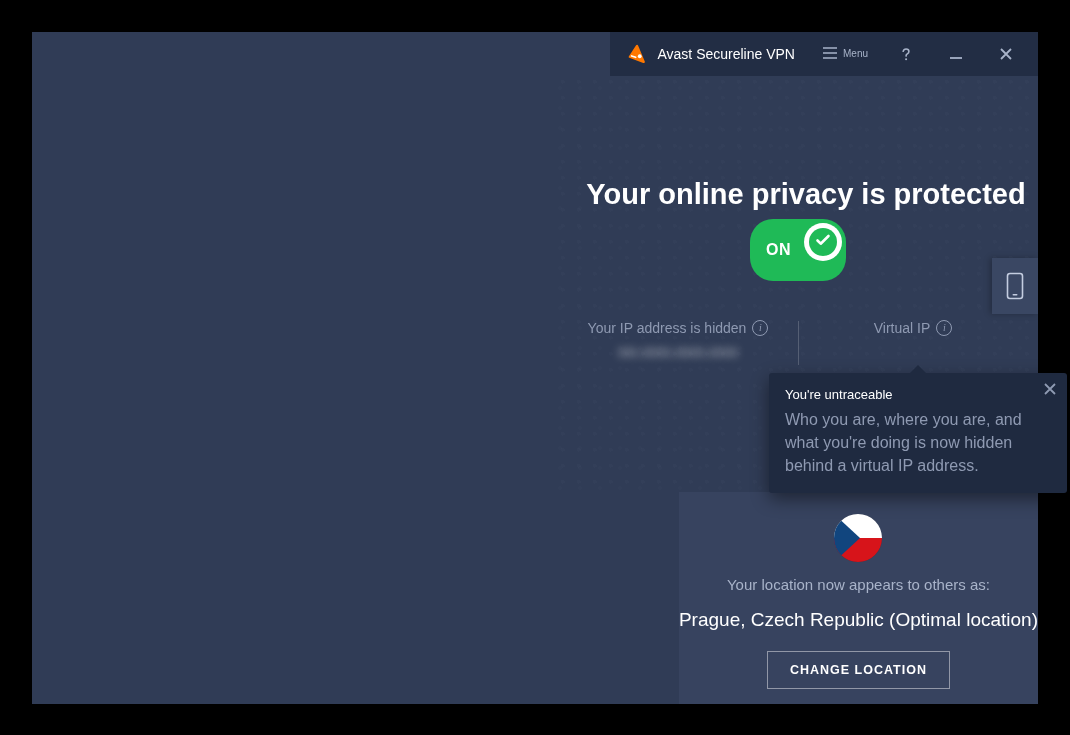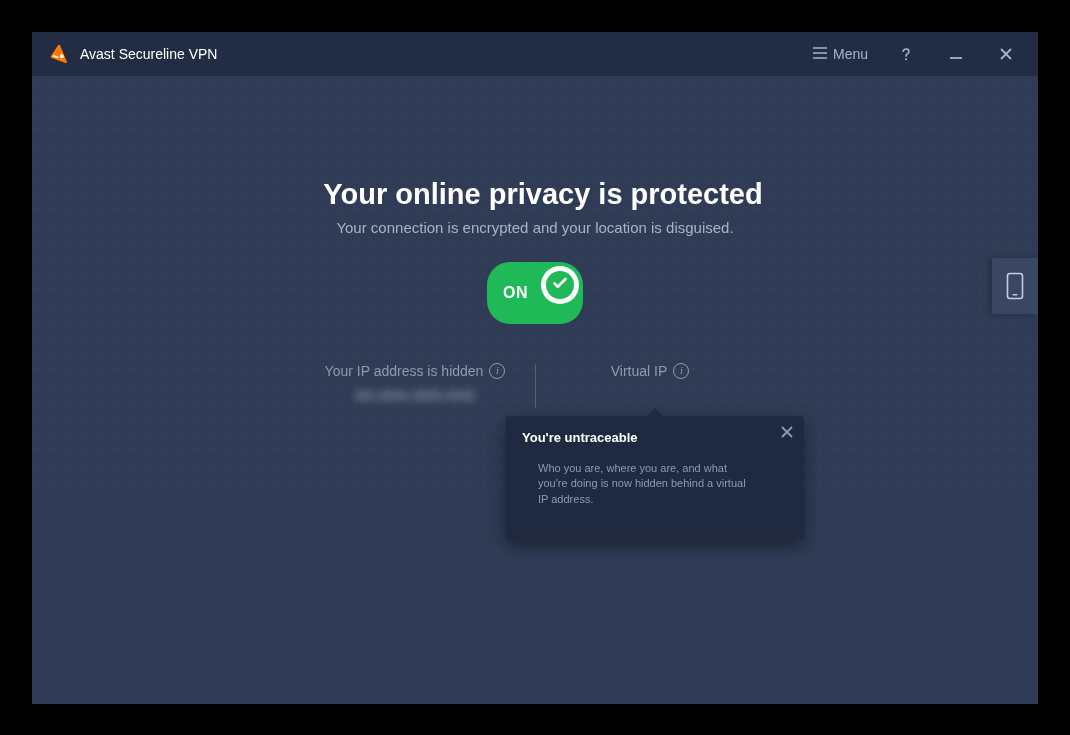--- a/index.html
+++ b/index.html
@@ -36,20 +36,21 @@
     justify-content: center;
   }
   .window {
     width: 1006px;
     height: 672px;
     background: var(--bg-window);
     display: flex;
     flex-direction: column;
     box-shadow: 0 0 18px rgba(0,0,0,0.5);
     position: relative;
+    align-items: flex-end;
   }
   
   .titlebar {
     height: 44px;
     background: var(--bg-titlebar);
     display: flex;
     align-items: center;
     padding: 0 12px 0 16px;
     gap: 10px;
   }
@@ -64,21 +65,21 @@
     color: var(--text-primary);
     font-size: 14px;
     font-weight: 400;
   }
   .titlebar-spacer { flex: 1; }
   .menu-btn {
     display: flex;
     align-items: center;
     gap: 6px;
     color: var(--text-secondary);
-    font-size: 14px;
+    font-size: 10px;
     padding: 4px 8px;
     cursor: pointer;
   }
   .win-btn {
     width: 40px;
     height: 30px;
     display: flex;
     align-items: center;
     justify-content: center;
     color: var(--text-secondary);
@@ -227,28 +228,28 @@
     top:-8px;
     left:50%;
     transform:translateX(-50%);
     border-left:8px solid transparent;
     border-right:8px solid transparent;
     border-bottom:8px solid var(--tooltip-bg);
   }
   .tooltip-title {
     color:#fff;
     font-size:13px;
-    font-weight:700;
+    font-weight:400;
     margin:0 0 6px 0;
   }
   .tooltip-body {
     color: var(--text-tertiary);
-    font-size:11px;
+    font-size:16px;
     line-height:1.45;
-    margin:16px;
+    margin:0;
   }
   .tooltip-close {
     position:absolute;
     top:8px;
     right:8px;
     color: var(--text-tertiary);
     cursor:pointer;
     width:18px;
     height:18px;
     display:flex;
@@ -356,21 +357,20 @@
       <span>
         <svg width="14" height="14" viewBox="0 0 14 14">
             <path d="M2 2l10 10M12 2L2 12" stroke="currentColor" stroke-width="1.8"></path>
           </svg>
       </span>
     </div>
   </div>
 
   <div class="upper">
     <h1 class="headline">Your online privacy is protected</h1>
-    <p class="subline">Your connection is encrypted and your location is disguised.</p>
 
     <div class="toggle">
       <span class="toggle-label">ON</span>
       <span class="toggle-knob">
         <span class="inner">
           <span>
             <svg width="18" height="18" viewBox="0 0 18 18">
                 <path d="M3.5 9.5l3.2 3.2L14.5 5" fill="none" stroke="#fff" stroke-width="2.6" stroke-linecap="round" stroke-linejoin="round"></path>
               </svg>
           </span>
@@ -403,20 +403,32 @@
             </span>
           </div>
           <p class="tooltip-title">You're untraceable</p>
           <p class="tooltip-body">Who you are, where you are, and what you're doing is now hidden behind a virtual IP address.</p>
         </div>
       </div>
 
     </div>
   </div>
 
+  <div class="lower">
+    <div class="flag">
+      <svg viewBox="0 0 48 48" width="48" height="48">
+        <rect x="0" y="0" width="48" height="24" fill="#ffffff"></rect>
+        <rect x="0" y="24" width="48" height="24" fill="#d7141a"></rect>
+        <path d="M0 0 L26 24 L0 48 Z" fill="#11457e"></path>
+      </svg>
+    </div>
+    <p class="loc-label">Your location now appears to others as:</p>
+    <p class="loc-value">Prague, Czech Republic (Optimal location)</p>
+    <button class="change-btn">CHANGE LOCATION</button>
+  </div>
 
   <div class="side-tab">
     <span>
       <svg width="20" height="28" viewBox="0 0 20 28">
           <rect x="2.5" y="1.5" width="15" height="25" rx="2.5" fill="none" stroke="#c4cde0" stroke-width="1.6"></rect>
           <rect x="7.5" y="22" width="5" height="1.6" rx="0.8" fill="#c4cde0"></rect>
         </svg>
     </span>
   </div>
 

